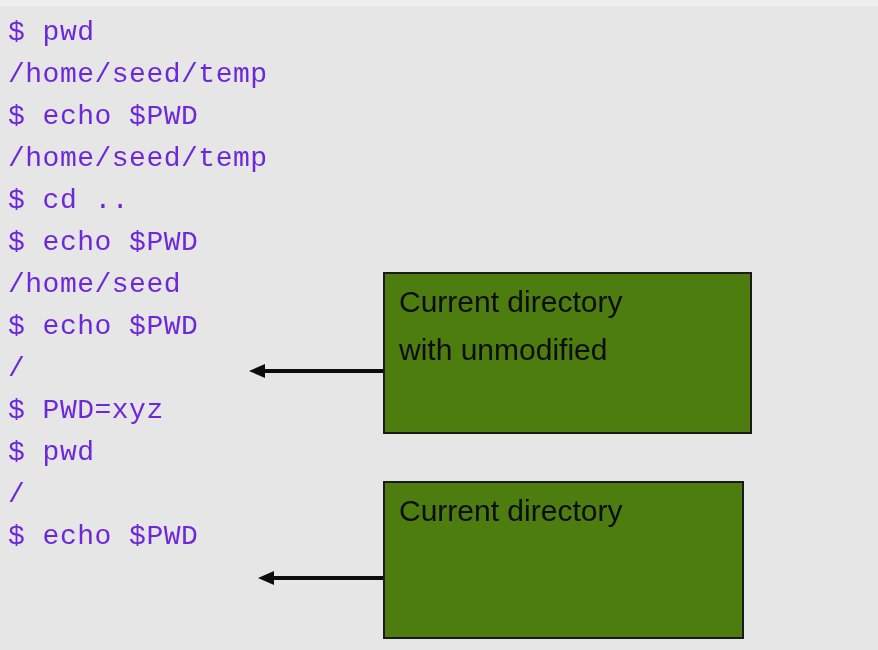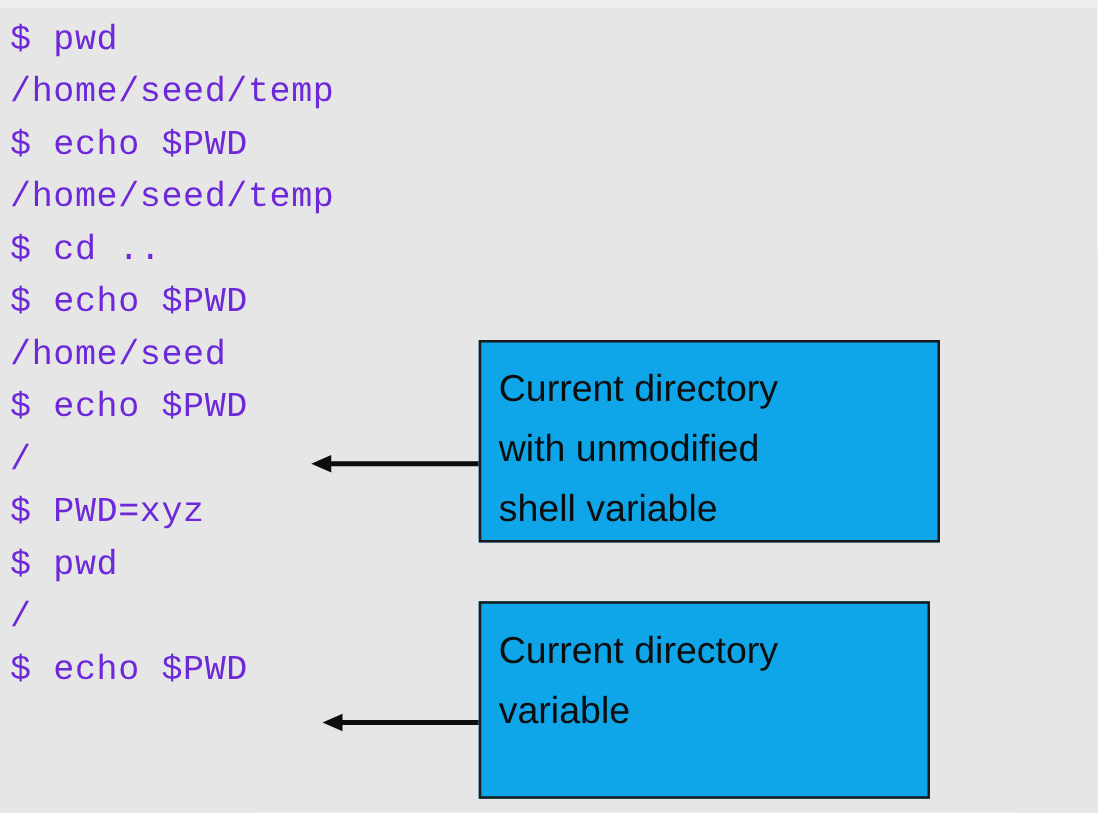--- a/index.html
+++ b/index.html
@@ -39,23 +39,23 @@
     color: #6d28d9;
     white-space: pre;
     letter-spacing: 0.5px;
     height: 42px;
   }
 
   
   .callout {
     position: absolute;
     box-sizing: border-box;
-    background: #0ea5e9;
+    background: #4d7c0f;
     border: 2px solid #1a1a1a;
-    padding: 14px 0 0 14px;
+    padding: 4px 0 0 14px;
   }
   .callout-line {
     font-family: "Liberation Sans", sans-serif;
     font-size: 30px;
     line-height: 48px;
     color: #0d0d0d;
     white-space: pre;
   }
   #callout-unmodified {
     left: 383px;
@@ -129,26 +129,24 @@
   </div>
 
   <div class="arrow" id="arrow-unmodified">
     <div class="head"></div>
     <div class="shaft"></div>
   </div>
 
   <div class="callout" id="callout-unmodified">
     <div class="callout-line">Current directory</div>
     <div class="callout-line">with unmodified</div>
-    <div class="callout-line">shell variable</div>
   </div>
 
   <div class="arrow" id="arrow-modified">
     <div class="head"></div>
     <div class="shaft"></div>
   </div>
 
   <div class="callout" id="callout-modified">
     <div class="callout-line">Current directory</div>
-    <div class="callout-line">variable</div>
   </div>
 
 </div>
 
 </body></html>

